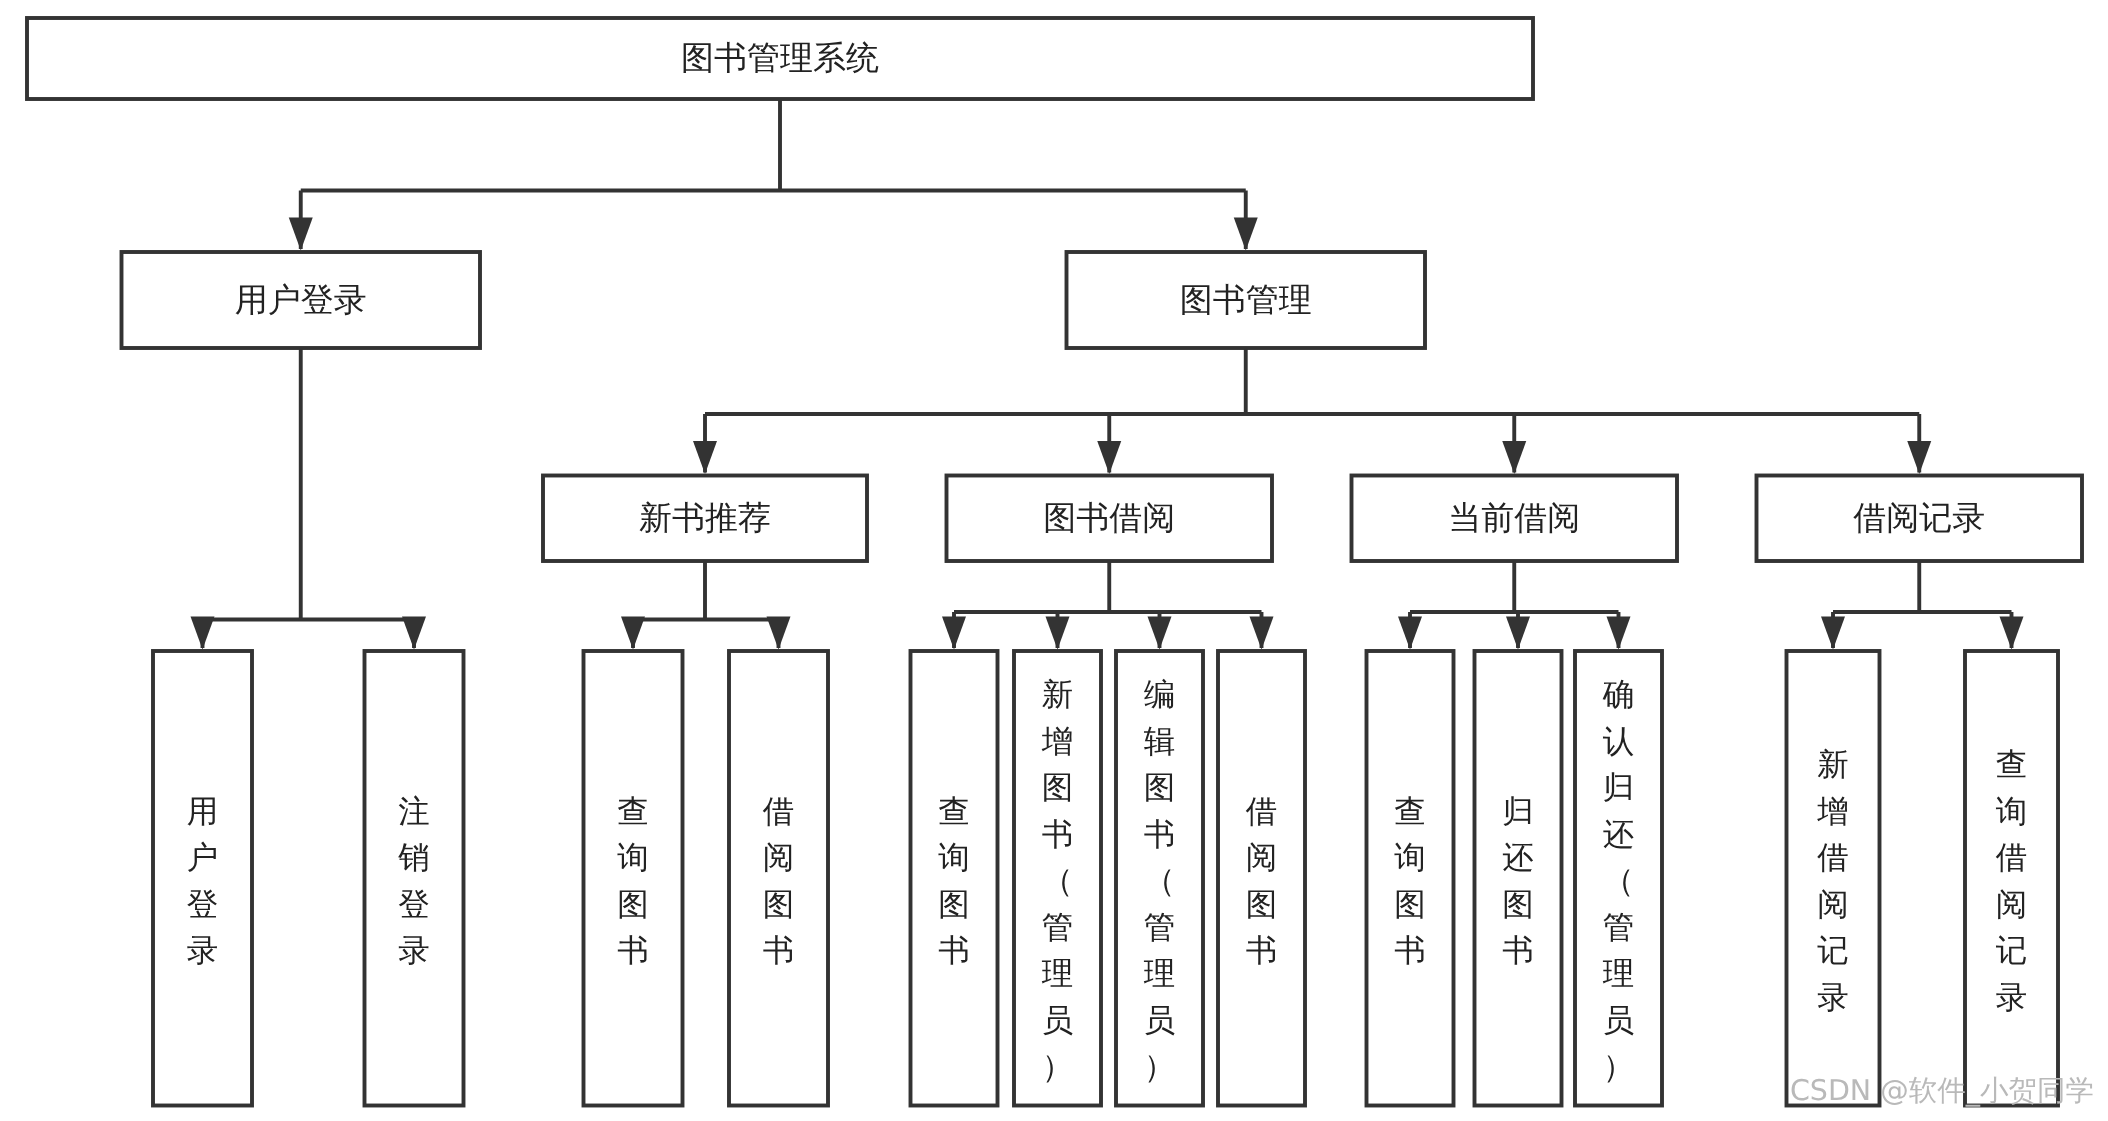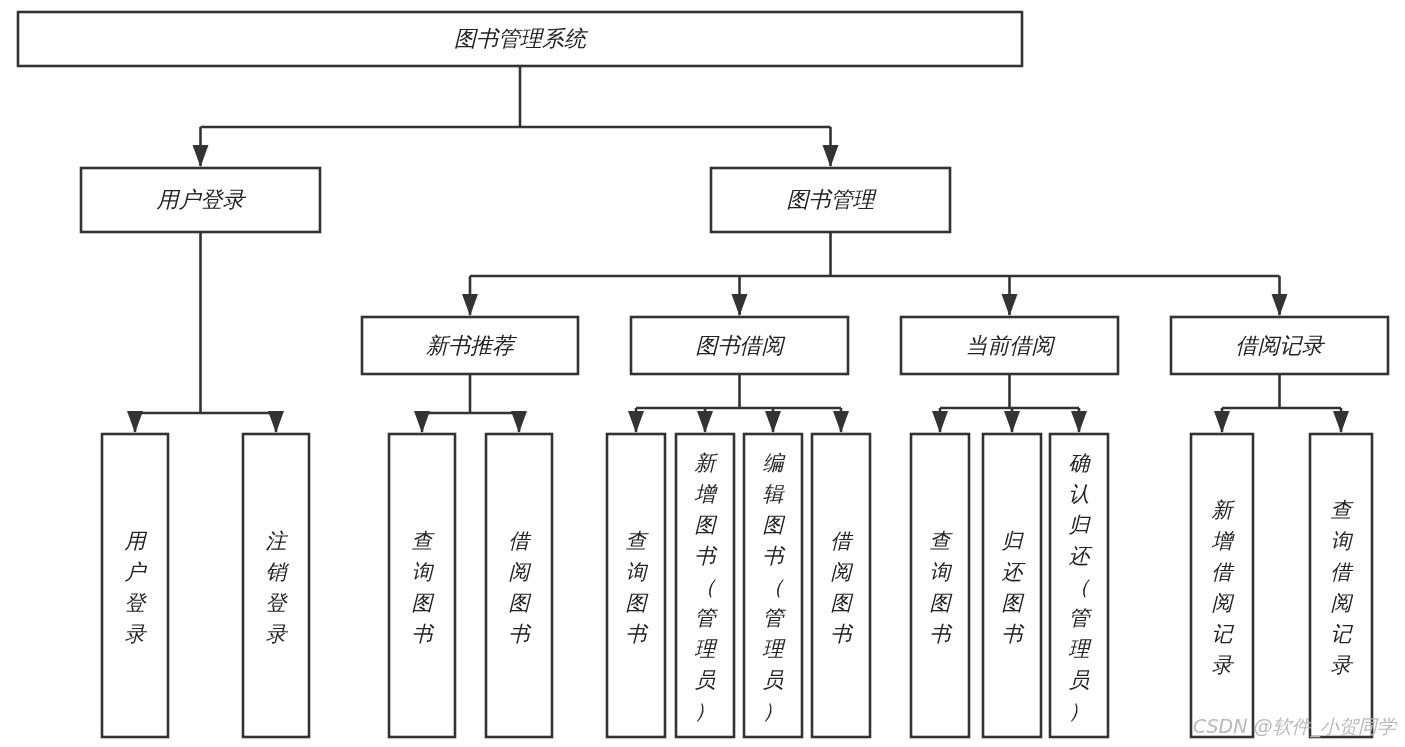--- a/index.html
+++ b/index.html
@@ -13,21 +13,20 @@
     position: relative;
     font-family: "DejaVu Sans", "Liberation Sans", sans-serif;
     overflow: hidden;
   }
   #diagram-root {
     position: absolute;
     left: 0;
     top: 0;
     width: 1405px;
     height: 747px;
-    font-style: italic;
   }
   svg {
     display: block;
   }
   .node-box {
     fill: #ffffff;
     stroke: #333333;
     stroke-width: 2.6;
   }
   .edge {

